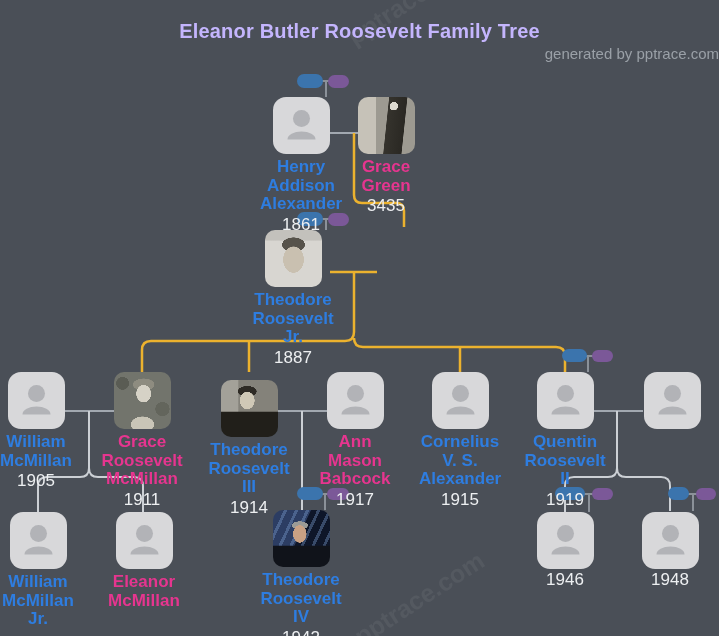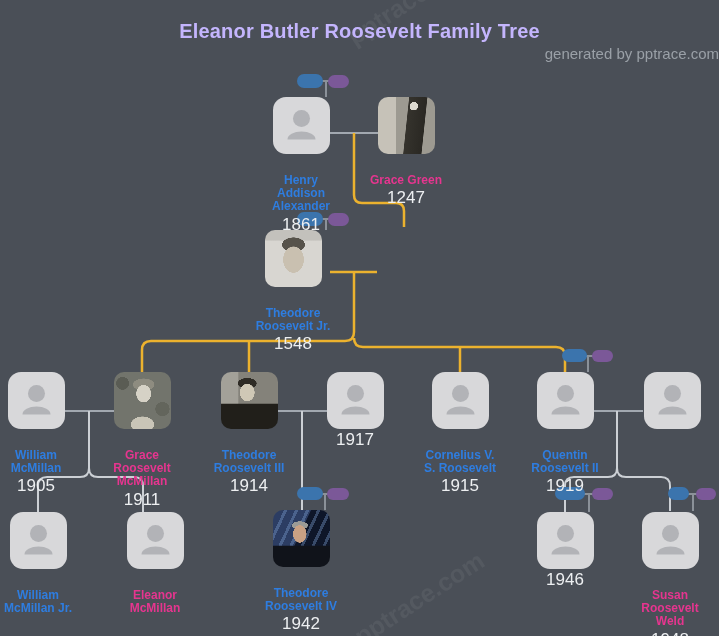--- a/index.html
+++ b/index.html
@@ -25,21 +25,21 @@
   .pill.blue{background:#3b74ad;}
   .pill.purple{background:#7b5898;}
   .node{position:absolute;width:120px;text-align:center;}
   .avatar{
     width:57px;height:57px;margin:0 auto;border-radius:13px;background:#d8d8da;
     display:flex;align-items:center;justify-content:center;overflow:hidden;
   }
   .picon{width:57px;height:57px;fill:#b2b3b7;}
   .photo{border-radius:10px;}
   .highlight{box-shadow:0 0 0 3px #ecb22e;}
-  .pname{margin:20px auto 0;width:82px;font-weight:bold;font-size:12px;line-height:1.1;}
+  .pname{margin:4px auto 0;width:82px;font-weight:bold;font-size:17px;line-height:1.1;}
   .pname.male{color:#2e7de0;}
   .pname.female{color:#e6358f;}
   .pyear{font-size:17px;color:#edeff1;margin-top:2px;line-height:1.05;}
 
   
   .ph-grace-green{
     background-color:#b3afa5;
     background-image:
       radial-gradient(circle 6px at 63% 16%, #ddd9cf 70%, rgba(0,0,0,0) 72%),
       linear-gradient(96deg, rgba(0,0,0,0) 49%, #35332d 50%, #2a2823 78%, rgba(0,0,0,0) 79%),
@@ -157,74 +157,75 @@
     <div class="avatar">
       <svg class="picon" viewBox="0 0 57 57">
           <circle cx="28.5" cy="21.5" r="8.5"></circle>
           <path d="M14.5 42.5 a14 8 0 0 1 28 0 z"></path>
         </svg>
     </div>
     <div class="pname male">Henry Addison Alexander</div>
     <div class="pyear">1861</div>
   </div>
 
-  <div class="node" style="left:346px;top:97px;">
+  <div class="node" style="left:326px;top:97px;">
     <div class="avatar photo ph-grace-green"></div>
     <div class="pname female">Grace Green</div>
-    <div class="pyear">1247</div>
+    <div class="pyear">3435</div>
   </div>
 
   <div class="node" style="left:233px;top:230px;">
     <div class="avatar photo ph-theodore-jr"></div>
     <div class="pname male">Theodore Roosevelt Jr.</div>
-    <div class="pyear">1548</div>
+    <div class="pyear">1887</div>
   </div>
 
 
   <div class="node" style="left:-24px;top:372px;">
     <div class="avatar">
       <svg class="picon" viewBox="0 0 57 57">
           <circle cx="28.5" cy="21.5" r="8.5"></circle>
           <path d="M14.5 42.5 a14 8 0 0 1 28 0 z"></path>
         </svg>
     </div>
     <div class="pname male">William McMillan</div>
     <div class="pyear">1905</div>
   </div>
 
   <div class="node" style="left:82px;top:372px;">
     <div class="avatar photo ph-grace-rm"></div>
     <div class="pname female">Grace Roosevelt McMillan</div>
     <div class="pyear">1911</div>
   </div>
 
-  <div class="node" style="left:189px;top:372px;">
+  <div class="node" style="left:189px;top:380px;">
     <div class="avatar photo ph-theodore-iii"></div>
     <div class="pname male">Theodore Roosevelt III</div>
     <div class="pyear">1914</div>
   </div>
 
   <div class="node" style="left:295px;top:372px;">
     <div class="avatar">
       <svg class="picon" viewBox="0 0 57 57">
           <circle cx="28.5" cy="21.5" r="8.5"></circle>
           <path d="M14.5 42.5 a14 8 0 0 1 28 0 z"></path>
         </svg>
     </div>
+    <div class="pname female">Ann Mason Babcock</div>
     <div class="pyear">1917</div>
   </div>
 
   <div class="node" style="left:400px;top:372px;">
     <div class="avatar">
       <svg class="picon" viewBox="0 0 57 57">
           <circle cx="28.5" cy="21.5" r="8.5"></circle>
           <path d="M14.5 42.5 a14 8 0 0 1 28 0 z"></path>
         </svg>
     </div>
-    <div class="pname male">Cornelius V. S. Roosevelt</div>
+    <div class="pname male">Cornelius V. S. Alexander</div>
     <div class="pyear">1915</div>
   </div>
 
   <div class="node" style="left:505px;top:372px;text-align:center;">
     <div class="avatar">
       <svg class="picon" viewBox="0 0 57 57">
           <circle cx="28.5" cy="21.5" r="8.5"></circle>
           <path d="M14.5 42.5 a14 8 0 0 1 28 0 z"></path>
         </svg>
     </div>
@@ -244,21 +245,21 @@
   <div class="node" style="left:-22px;top:512px;">
     <div class="avatar">
       <svg class="picon" viewBox="0 0 57 57">
           <circle cx="28.5" cy="21.5" r="8.5"></circle>
           <path d="M14.5 42.5 a14 8 0 0 1 28 0 z"></path>
         </svg>
     </div>
     <div class="pname male">William McMillan Jr.</div>
   </div>
 
-  <div class="node" style="left:95px;top:512px;">
+  <div class="node" style="left:84px;top:512px;">
     <div class="avatar">
       <svg class="picon" viewBox="0 0 57 57">
           <circle cx="28.5" cy="21.5" r="8.5"></circle>
           <path d="M14.5 42.5 a14 8 0 0 1 28 0 z"></path>
         </svg>
     </div>
     <div class="pname female">Eleanor McMillan</div>
   </div>
 
   <div class="node" style="left:241px;top:510px;">
@@ -277,17 +278,16 @@
     <div class="pyear">1946</div>
   </div>
 
   <div class="node" style="left:610px;top:512px;">
     <div class="avatar">
       <svg class="picon" viewBox="0 0 57 57">
           <circle cx="28.5" cy="21.5" r="8.5"></circle>
           <path d="M14.5 42.5 a14 8 0 0 1 28 0 z"></path>
         </svg>
     </div>
-    <div class="pname female">Susan Roosevelt Weld</div>
     <div class="pyear">1948</div>
   </div>
 
 </div>
 
 </body></html>

